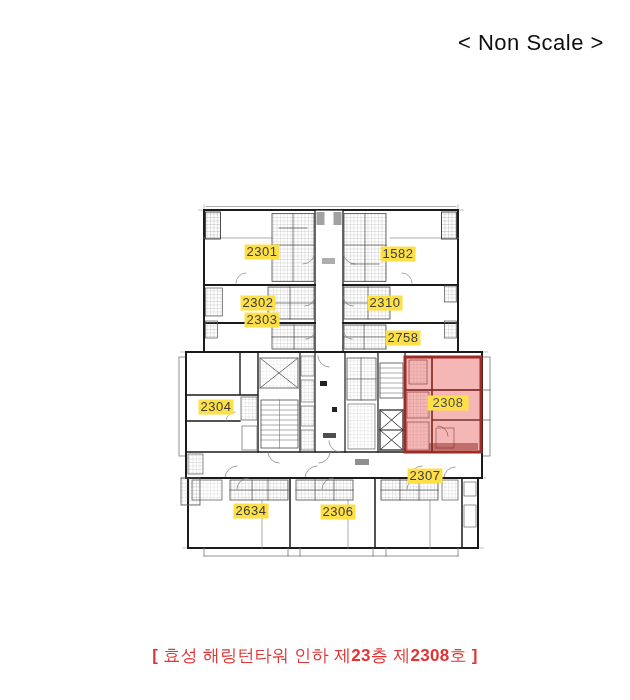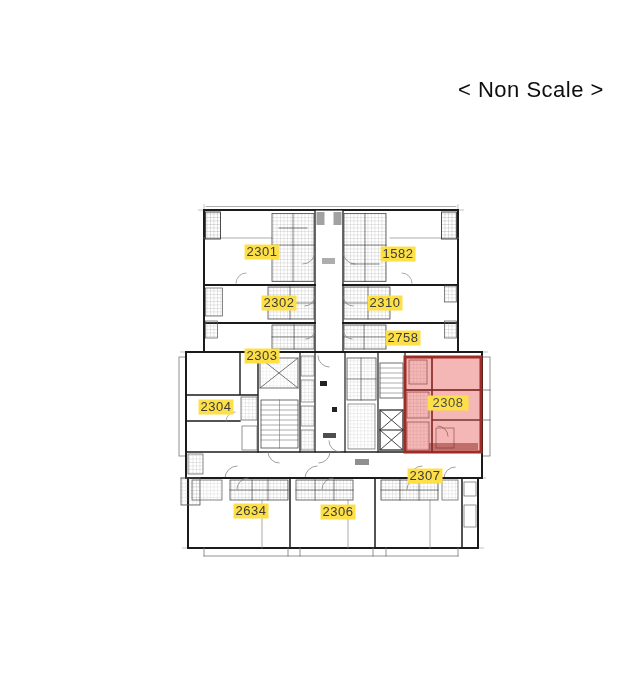--- a/index.html
+++ b/index.html
@@ -2,21 +2,21 @@
 <html><head>
 <meta charset="utf-8">
 <style>
   html,body { margin:0; padding:0; background:#fff; }
   #stage {
     position:relative; width:630px; height:700px; background:#ffffff;
     font-family:"Liberation Sans", sans-serif; overflow:hidden;
   }
   .scale-note {
     position:absolute; left:458px; top:30px;
-    font-size:22px; color:#0e0e0e; letter-spacing:0.5px; white-space:pre;margin-top:47px;
+    font-size:22px; color:#0e0e0e; letter-spacing:0.5px; white-space:pre;
   }
   #plan { position:absolute; left:170px; top:198px; width:322px; height:367px; }
   #plan svg { display:block; width:322px; height:367px; }
   .unit-label {
     position:absolute; transform:translate(-50%,-50%);
     font-size:13px; line-height:1.15; color:#3b3b3b; background:#fde047;
     padding:0 2px; letter-spacing:0.5px; white-space:nowrap;
   }
   .unit-label.hl { color:#4c4c4c; padding:0 5px; }
   .caption {
@@ -146,26 +146,27 @@
         <rect x="464" y="482" width="12" height="14" stroke="#666" stroke-width="0.7"></rect>
         <rect x="464" y="505" width="12" height="22" stroke="#666" stroke-width="0.7"></rect>
         <path d="M204 548V556 M288 548V556 M300 548V556 M373 548V556 M386 548V556 M458 548V556" stroke="#777" stroke-width="0.8"></path>
         <line x1="204" y1="556" x2="458" y2="556" stroke="#777" stroke-width="0.8"></line>
       </g>
     </svg>
   </div>
 
   <div>
     <span class="unit-label" style="left:262px;top:252px">2301</span>
-    <span class="unit-label" style="left:279px;top:303px">2302</span>
-    <span class="unit-label" style="left:262px;top:356px">2303</span>
+    <span class="unit-label" style="left:258px;top:303px">2302</span>
+    <span class="unit-label" style="left:262px;top:320px">2303</span>
     <span class="unit-label" style="left:216px;top:407px">2304</span>
     <span class="unit-label" style="left:251px;top:511px">2634</span>
     <span class="unit-label" style="left:338px;top:512px">2306</span>
     <span class="unit-label" style="left:425px;top:476px">2307</span>
     <span class="unit-label" style="left:403px;top:338px">2758</span>
     <span class="unit-label" style="left:385px;top:303px">2310</span>
     <span class="unit-label" style="left:398px;top:254px">1582</span>
     <span class="unit-label hl" style="left:448px;top:403px">2308</span>
   </div>
 
+  <div class="caption"><span class="b">[ </span><span>효성 해링턴타워 인하 제</span><span class="b">23</span><span>층 제</span><span class="b">2308</span><span>호 </span><span class="b">]</span></div>
 
 </div>
 
 </body></html>

